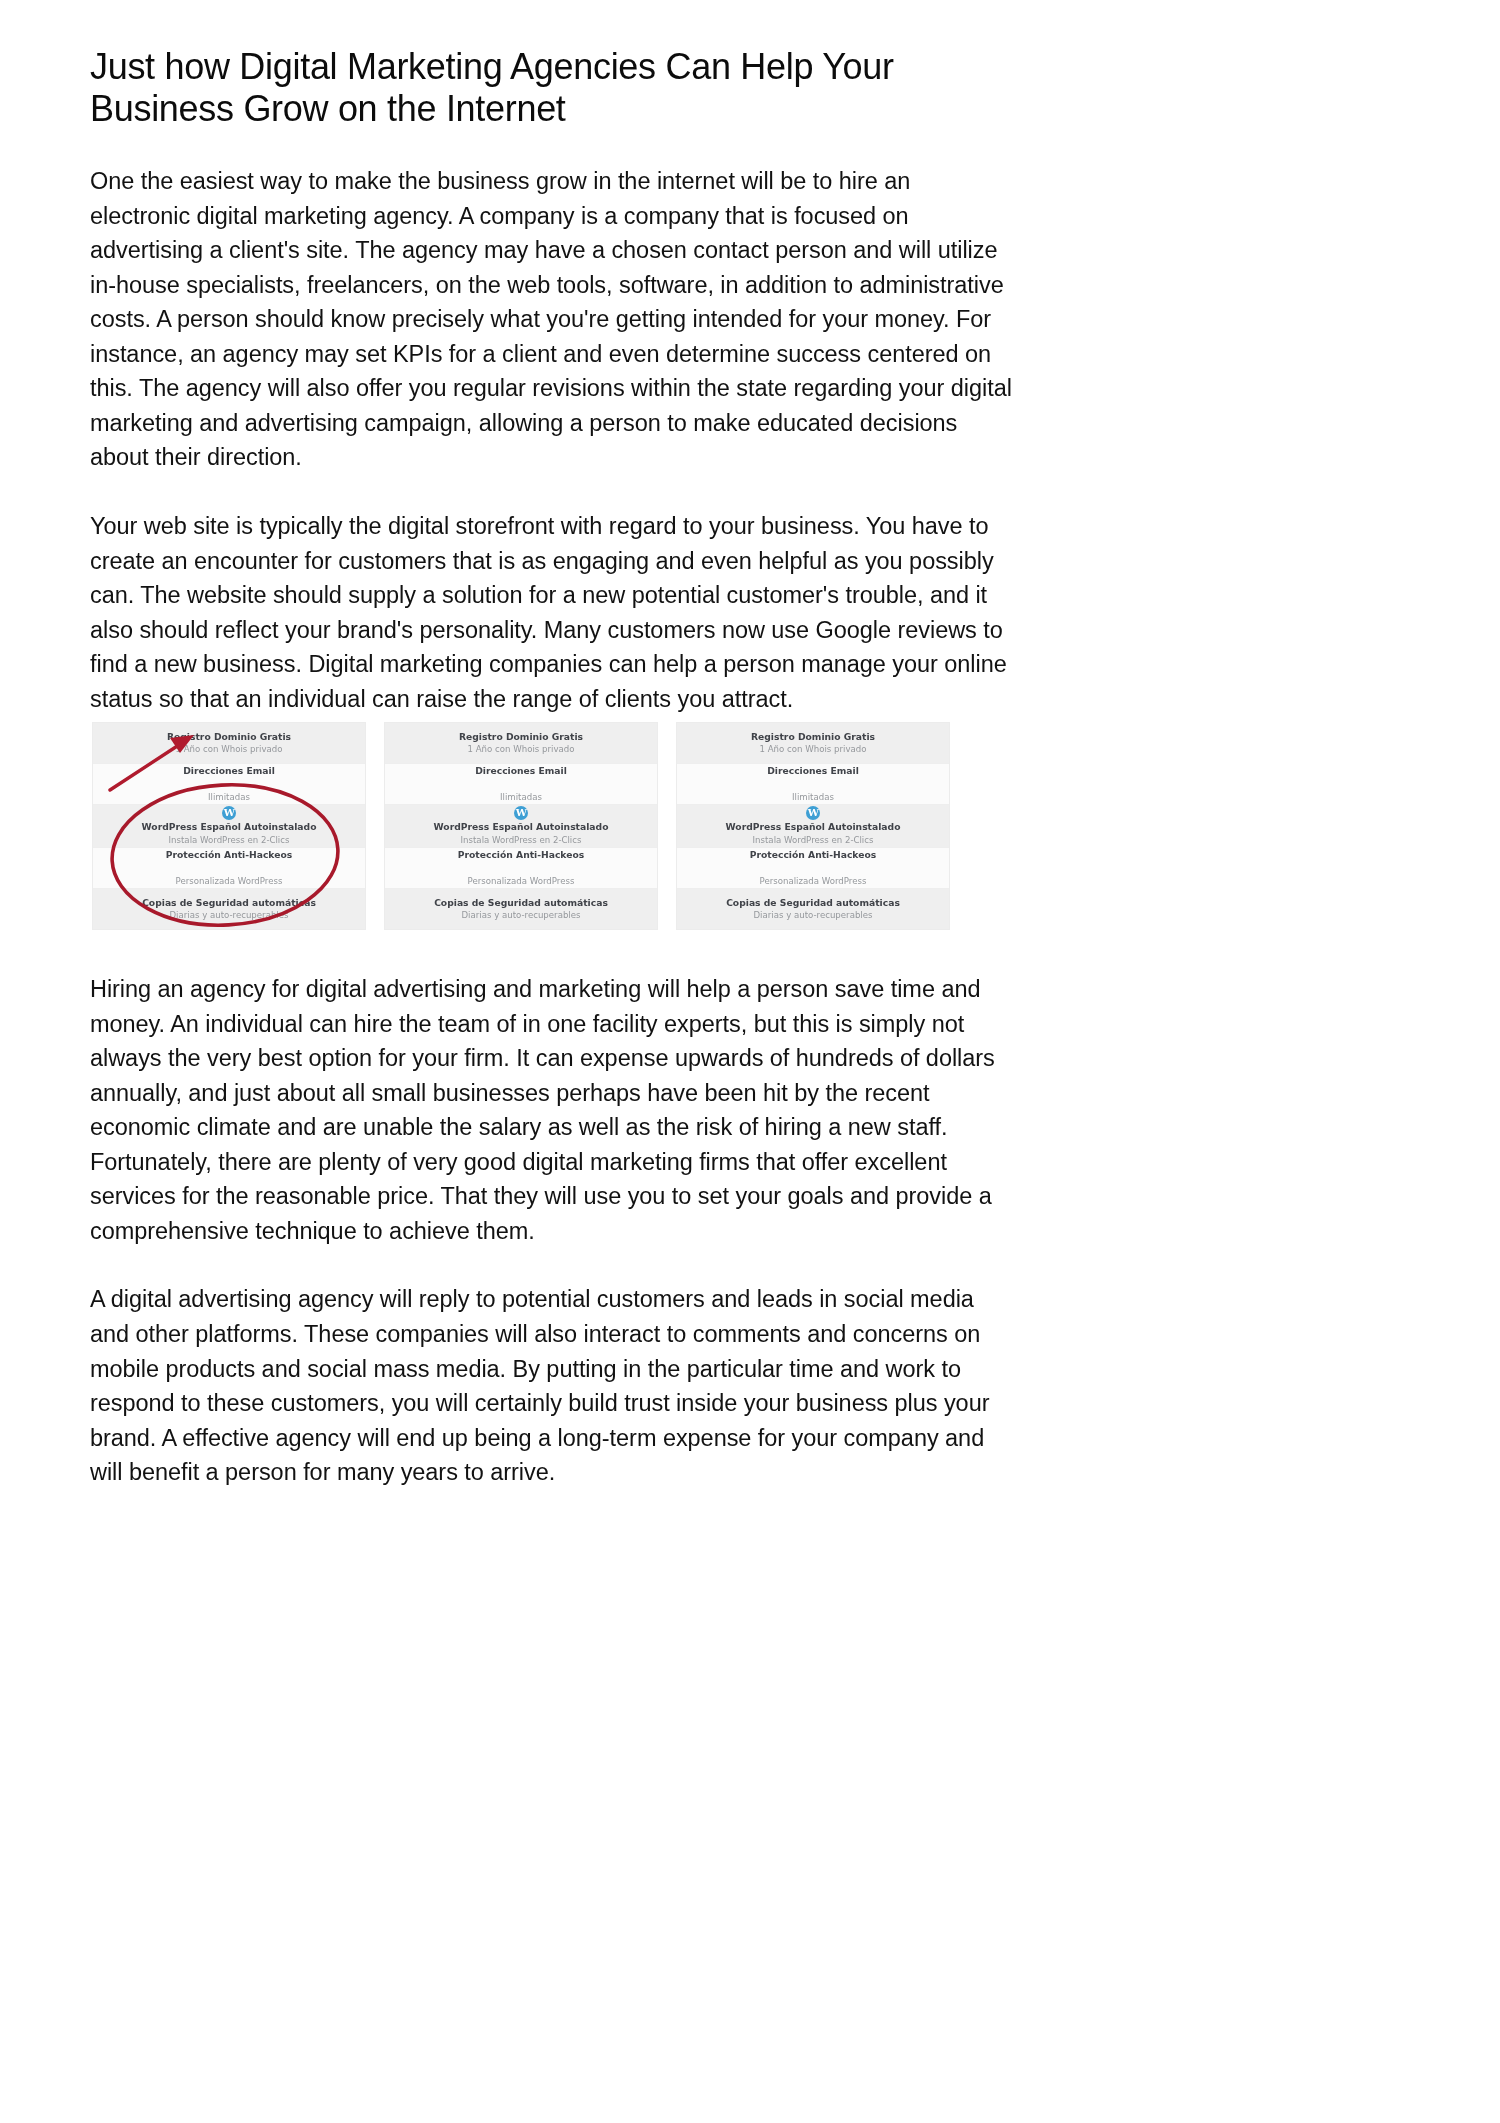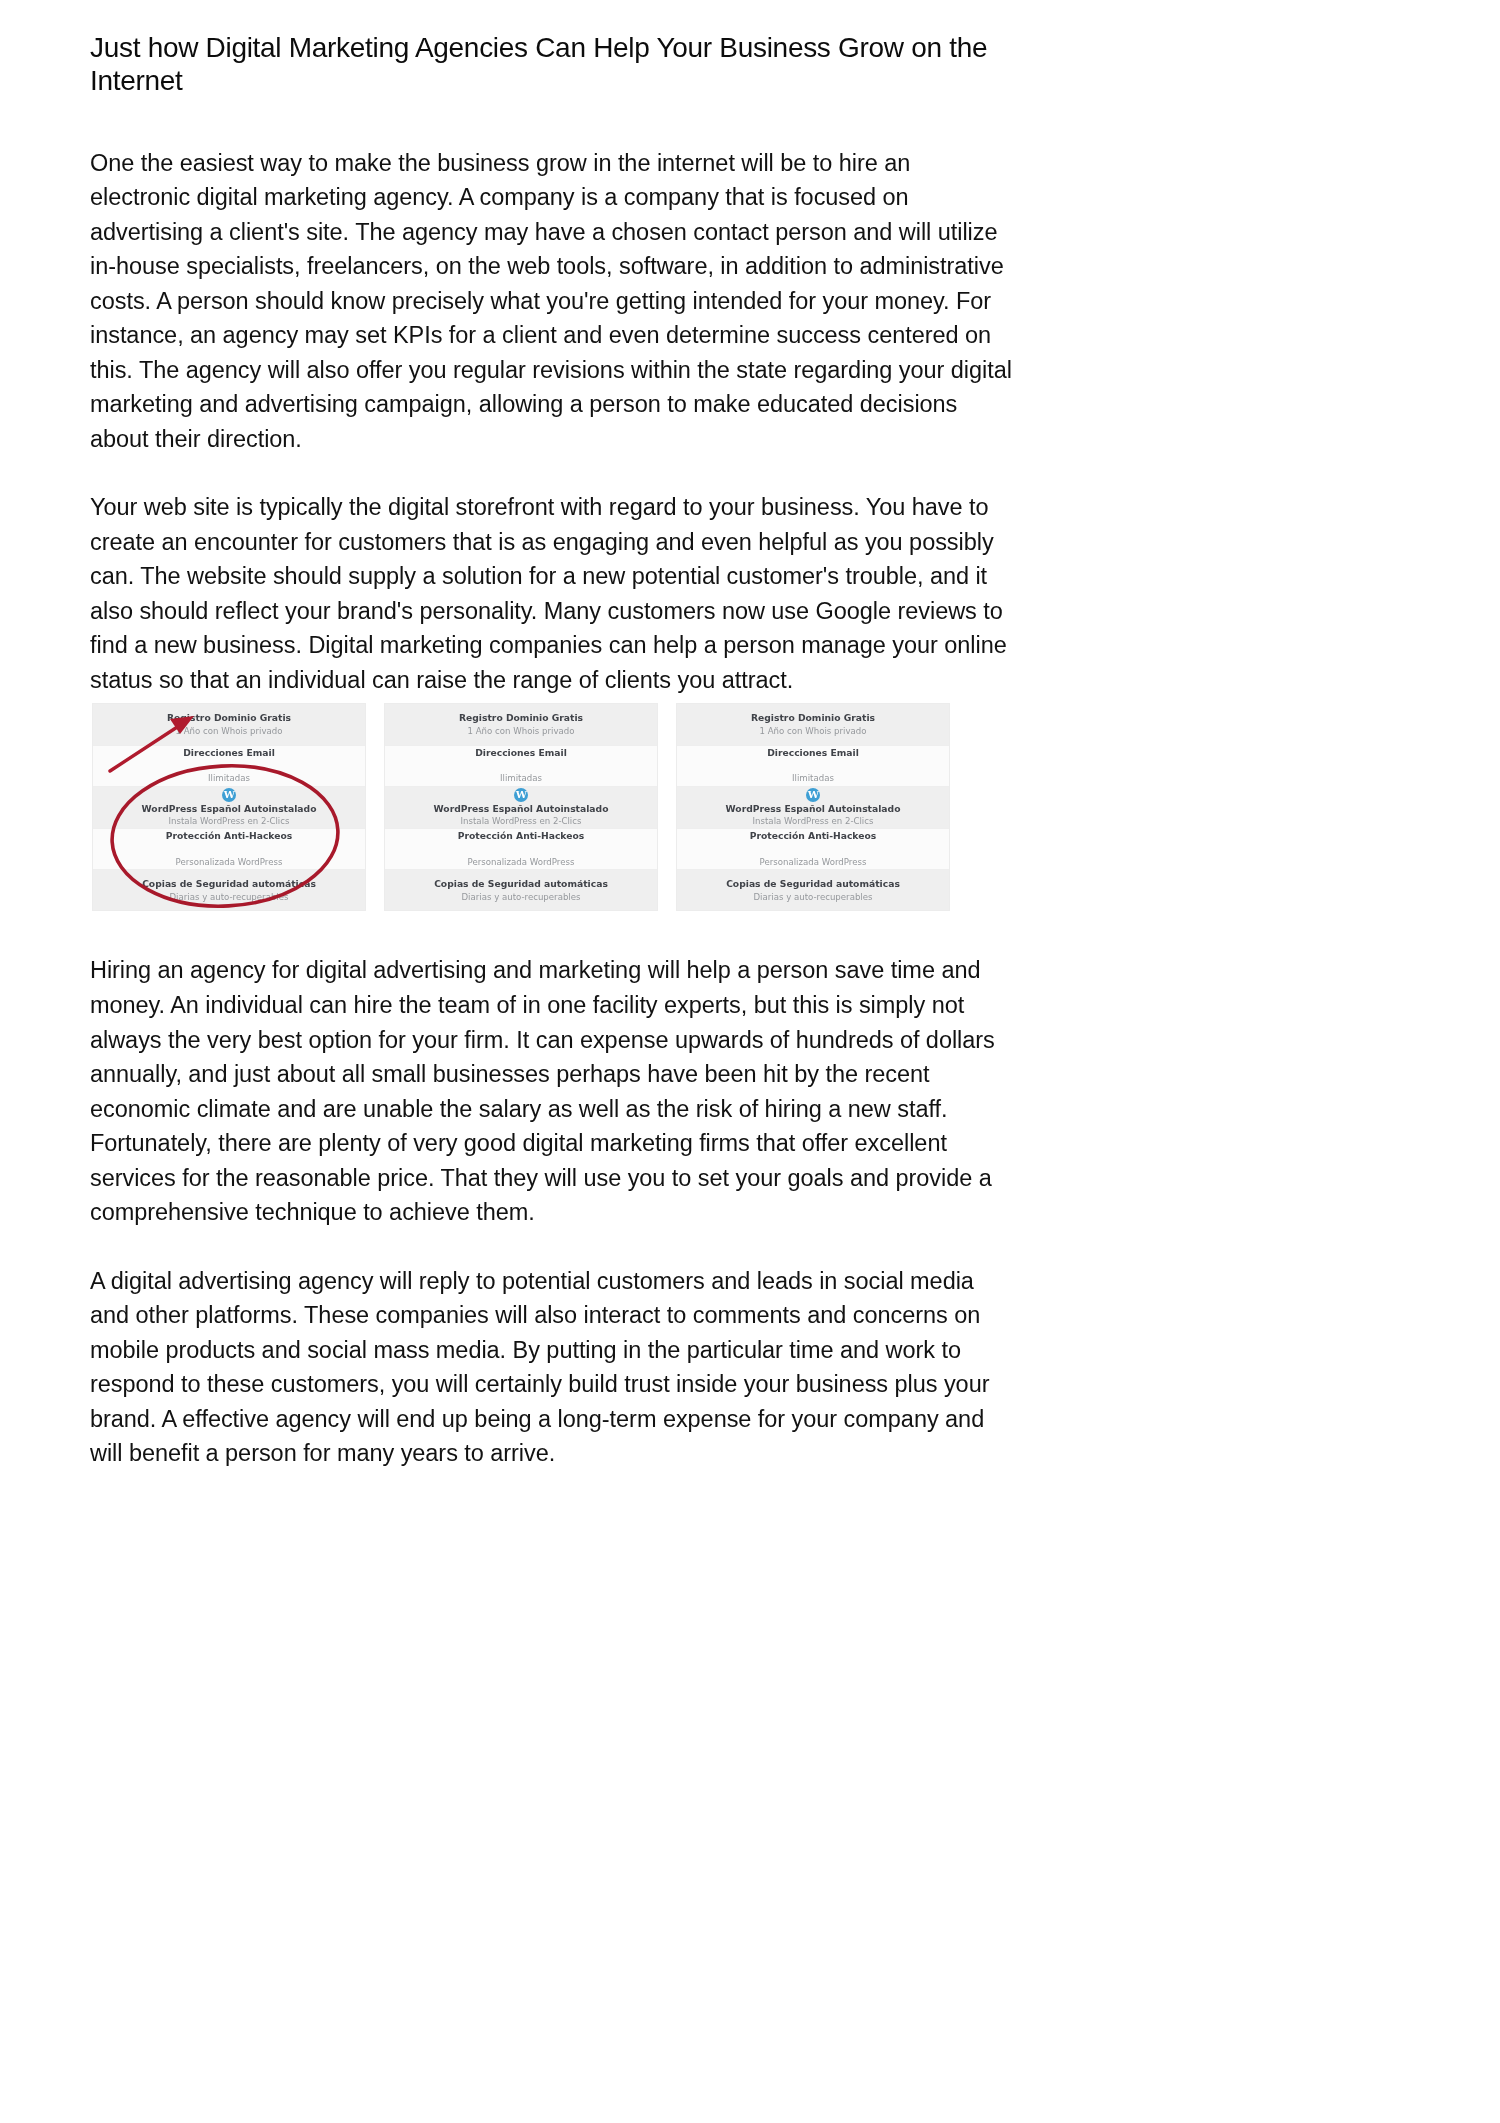--- a/index.html
+++ b/index.html
@@ -21,31 +21,31 @@
     background: #ffffff;
   }
   .article {
     position: absolute;
     left: 90px;
     top: 0;
     width: 925px;
   }
   .post-title {
     font-family: "Liberation Sans", sans-serif;
-    font-size: 28px;
+    font-size: 36px;
     line-height: 1.17;
     font-weight: 400;
     letter-spacing: -0.3px;
     color: #0c0c0c;
     margin: 0;
-    padding-top: 32px;
+    padding-top: 46px;
     white-space: pre-line;
   }
   .post-body {
-    margin-top: 48px;
+    margin-top: 34px;
   }
   .para {
     font-size: 23.5px;
     line-height: 1.47;
     color: #121212;
     margin: 0 0 34px 0;
     letter-spacing: -0.05px;
   }
   .para.tight {
     margin-bottom: 6px;

